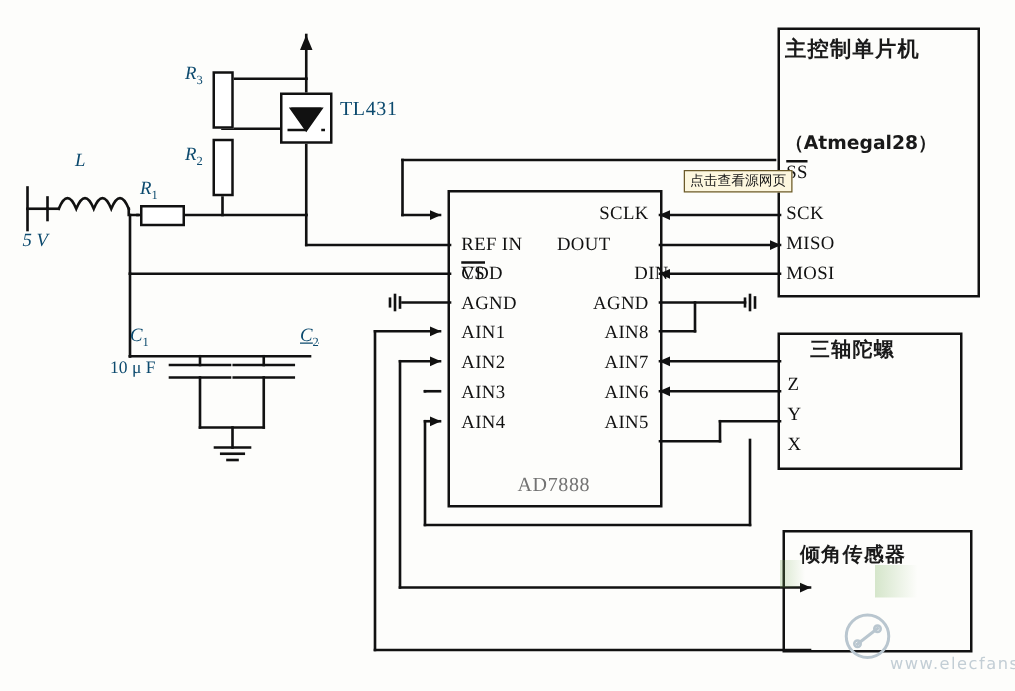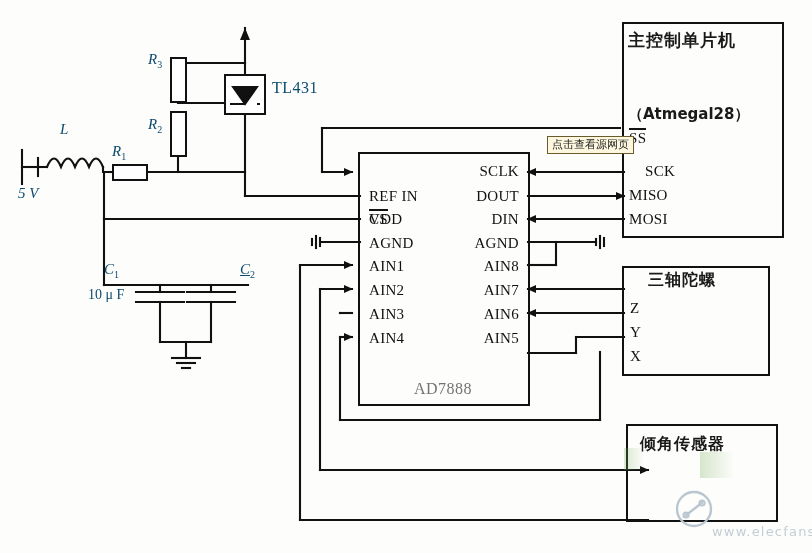--- a/index.html
+++ b/index.html
@@ -262,38 +262,38 @@
   </div>
   <div class="pin" style="left:369px;top:188px;">REF IN</div>
   <div class="pin" style="left:369px;top:211px;">VDD</div>
   <div class="pin" style="left:369px;top:235px;">AGND</div>
   <div class="pin" style="left:369px;top:258px;text-align:right;">AIN1</div>
   <div class="pin" style="left:369px;top:282px;">AIN2</div>
   <div class="pin" style="left:369px;top:306px;text-align:right;">AIN3</div>
   <div class="pin" style="left:369px;top:330px;">AIN4</div>
 
   <div class="pin pin-r" style="left:415px;top:163px;width:104px;">SCLK</div>
-  <div class="pin pin-r" style="left:415px;top:188px;width:104px;">DOUT</div>
-  <div class="pin pin-r" style="left:415px;top:211px;width:104px;">DIN</div>
+  <div class="pin pin-r" style="left:415px;top:188px;width:104px;text-align:center;">DOUT</div>
+  <div class="pin pin-r" style="left:431px;top:211px;width:104px;">DIN</div>
   <div class="pin pin-r" style="left:415px;top:235px;width:104px;">AGND</div>
   <div class="pin pin-r" style="left:415px;top:258px;width:104px;">AIN8</div>
   <div class="pin pin-r" style="left:415px;top:282px;width:104px;">AIN7</div>
   <div class="pin pin-r" style="left:415px;top:306px;width:104px;">AIN6</div>
   <div class="pin pin-r" style="left:415px;top:330px;width:104px;">AIN5</div>
 
   <div class="chiptitle" style="left:414px;top:380px;">AD7888</div>
 
   <div class="blk" style="left:622px;top:22px;width:162px;height:216px;"></div>
   <div class="lbl cjk" style="left:628px;top:32px;font-size:17px;letter-spacing:1px;">主控制单片机</div>
   <div class="lbl cjk" style="left:628px;top:62px;font-size:15px;font-weight:700;margin-top:45px;">（Atmegal28）</div>
 
   <div class="pin" style="left:629px;top:130px;">
     <span class="overbar">SS</span>
   </div>
-  <div class="pin" style="left:629px;top:163px;margin-left:16px;">SCK</div>
+  <div class="pin" style="left:629px;top:163px;">SCK</div>
   <div class="pin" style="left:629px;top:187px;">MISO</div>
   <div class="pin" style="left:629px;top:211px;">MOSI</div>
 
   <div class="blk" style="left:622px;top:266px;width:148px;height:110px;"></div>
   <div class="lbl cjk" style="left:648px;top:272px;font-size:16px;letter-spacing:1px;text-align:center;">三轴陀螺</div>
   <div class="pin" style="left:630px;top:300px;">Z</div>
   <div class="pin" style="left:630px;top:324px;">Y</div>
   <div class="pin" style="left:630px;top:348px;">X</div>
 
   <div class="blk" style="left:626px;top:424px;width:152px;height:98px;"></div>

